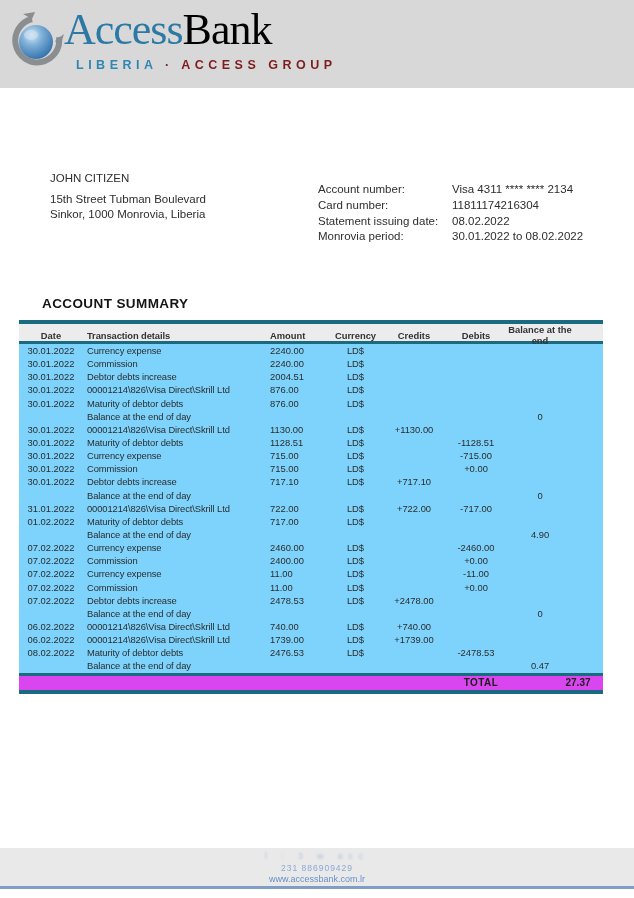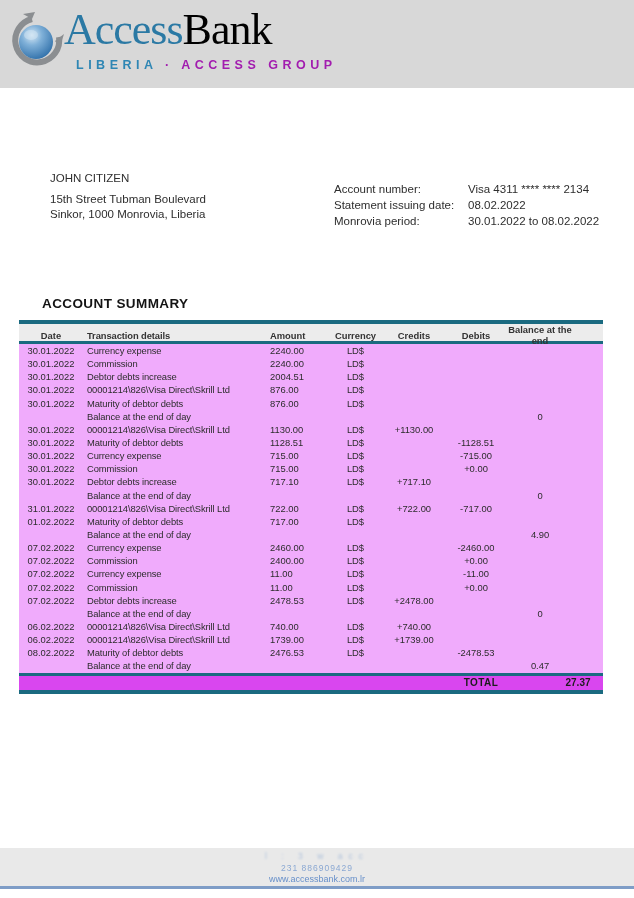--- a/index.html
+++ b/index.html
@@ -13,40 +13,40 @@
   .logo{position:absolute;left:8px;top:6px;display:flex;align-items:flex-start;}
   .globe{width:56px;height:62px;margin-top:4px;}
   .wordmark{font-family:"Liberation Serif",serif;font-size:44px;line-height:48px;letter-spacing:-1px;}
   .wordmark .w1{color:#2b79a4;}
   .wordmark .w2{color:#000000;}
   .tagline{
     position:absolute;left:76px;top:58px;font-size:12.5px;font-weight:bold;
     letter-spacing:4.5px;white-space:nowrap;
   }
   .tagline .t1{color:#2e86b4;}
-  .tagline .t2{color:#a21caf;}
+  .tagline .t2{color:#7f1d1d;}
   
   .address{position:absolute;left:50px;top:171px;font-size:11.5px;line-height:15.5px;color:#2e2e2e;}
   .address .name{margin-bottom:5px;}
-  .meta{position:absolute;left:334px;top:182px;font-size:11.5px;line-height:15.8px;color:#2e2e2e;}
+  .meta{position:absolute;left:318px;top:182px;font-size:11.5px;line-height:15.8px;color:#2e2e2e;}
   .meta-row{display:flex;}
   .meta-label{width:134px;}
   .meta-value{white-space:nowrap;}
   
   .summary-title{
     position:absolute;left:42px;top:296px;font-size:13.5px;font-weight:bold;
     color:#141414;letter-spacing:.4px;
   }
   .table{position:absolute;left:19px;top:320px;width:584px;font-size:9.4px;color:#2c2c2c;}
   .bar{height:4px;background:#1a6a80;}
   .bar.thin{height:3px;}
   .t-head{display:grid;grid-template-columns:64px 172px 73px 55px 62px 62px 96px;
     height:17px;align-items:center;background:#ececec;font-weight:bold;color:#333;}
   .t-row{display:grid;grid-template-columns:64px 172px 73px 55px 62px 62px 96px;
-    height:13.15px;align-items:center;background:#f0abfc;}
+    height:13.15px;align-items:center;background:#7dd3fc;}
   .c-date{text-align:center;}
   .c-details{text-align:left;padding-left:4px;letter-spacing:-.1px;}
   .c-amount{text-align:left;padding-left:15px;}
   .c-currency{text-align:center;}
   .c-credits{text-align:center;}
   .c-debits{text-align:center;}
   .c-balance{text-align:center;padding-right:30px;}
   .t-total{position:relative;height:14.5px;background:#d946ef;font-weight:bold;font-size:10px;color:#1c1c1c;}
   .total-label{position:absolute;left:400px;width:124px;text-align:center;top:1px;letter-spacing:.4px;}
   .total-value{position:absolute;left:524px;width:70px;text-align:center;top:1px;}
@@ -94,20 +94,24 @@
     <div>15th Street Tubman Boulevard</div>
     <div>Sinkor, 1000 Monrovia, Liberia</div>
   </div>
 
   <div class="meta" id="meta-fields">
       <div class="meta-row">
         <span class="meta-label">Account number:</span>
         <span class="meta-value">Visa 4311 **** **** 2134</span>
       </div>
       <div class="meta-row">
+        <span class="meta-label">Card number:</span>
+        <span class="meta-value">11811174216304</span>
+      </div>
+      <div class="meta-row">
         <span class="meta-label">Statement issuing date:</span>
         <span class="meta-value">08.02.2022</span>
       </div>
       <div class="meta-row">
         <span class="meta-label">Monrovia period:</span>
         <span class="meta-value">30.01.2022 to 08.02.2022</span>
       </div>
     </div>
 
   <div class="summary-title">ACCOUNT SUMMARY</div>

